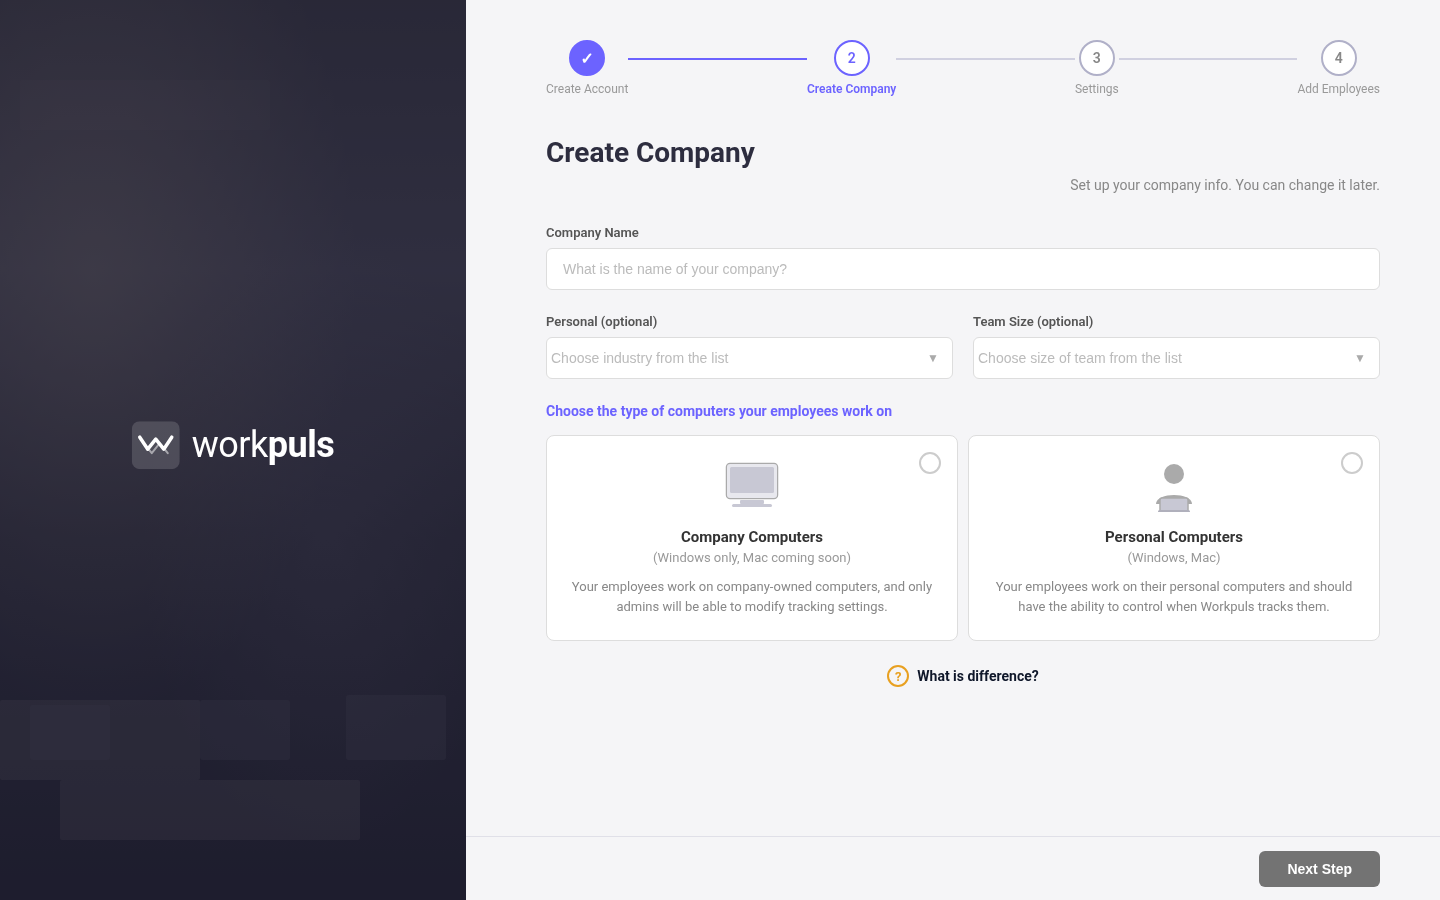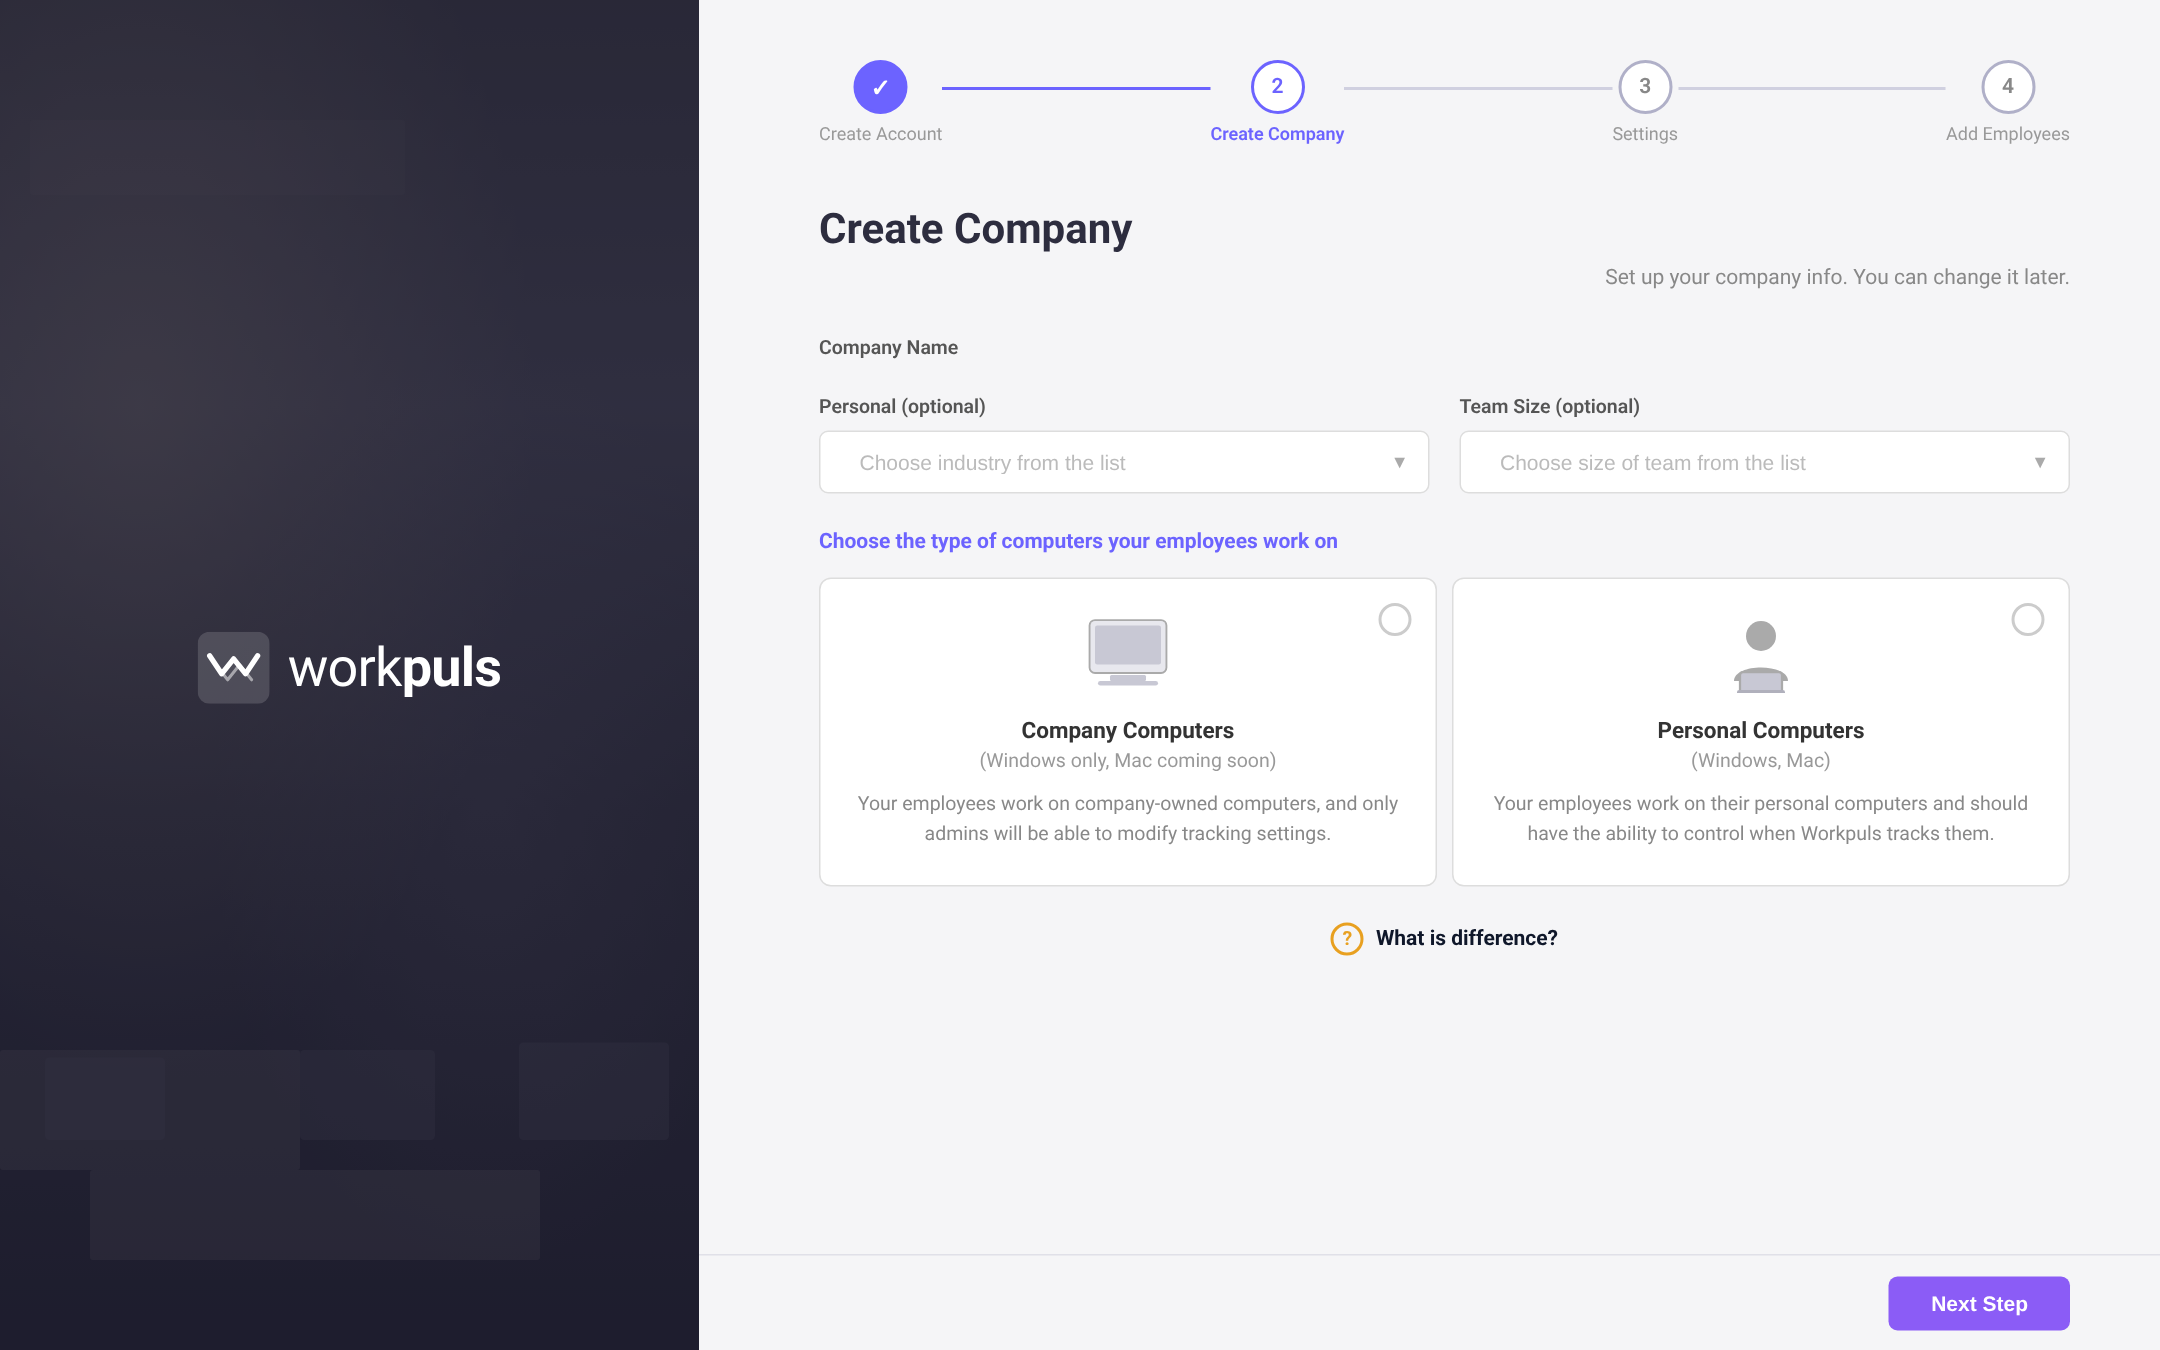--- a/index.html
+++ b/index.html
@@ -185,21 +185,21 @@
     }
     .form-col {
       flex: 1;
     }
 
     .select-wrapper {
       position: relative;
     }
     .select-input {
       width: 100%;
-      padding: 12px 40px 12px 26px;
+      padding: 12px 40px 12px 4px;
       border: 1.5px solid #ddd;
       border-radius: 6px;
       font-size: 14px;
       color: #bbb;
       background: white;
       appearance: none;
       cursor: pointer;
       outline: none;
     }
     .select-arrow {
@@ -299,21 +299,21 @@
       height: 64px;
       border-top: 1px solid #e0e0e8;
       background: #f5f5f7;
       display: flex;
       align-items: center;
       justify-content: flex-end;
       padding: 0 60px;
     }
     .next-btn {
       padding: 10px 28px;
-      background: #8b5cf6;
+      background: #737373;
       color: white;
       border: none;
       border-radius: 6px;
       font-size: 14px;
       font-weight: 600;
       cursor: pointer;
     }
 
     
     .check-mark {
@@ -383,20 +383,21 @@
         </div>
         <span class="step-label">Add Employees</span>
       </div>
     </div>
 
     <h1 class="page-title">Create Company</h1>
     <p class="page-subtitle">Set up your company info. You can change it later.</p>
 
     <div class="form-group">
       <label class="form-label">Company Name</label>
+      <input class="form-input" type="text" placeholder="What is the name of your company?" style="">
     </div>
 
     <div class="form-row">
       <div class="form-col">
         <label class="form-label">Personal (optional)</label>
         <div class="select-wrapper">
           <select class="select-input">
             <option value="" disabled="" selected="">Choose industry from the list</option>
             <option>Technology</option>
             <option>Finance</option>

